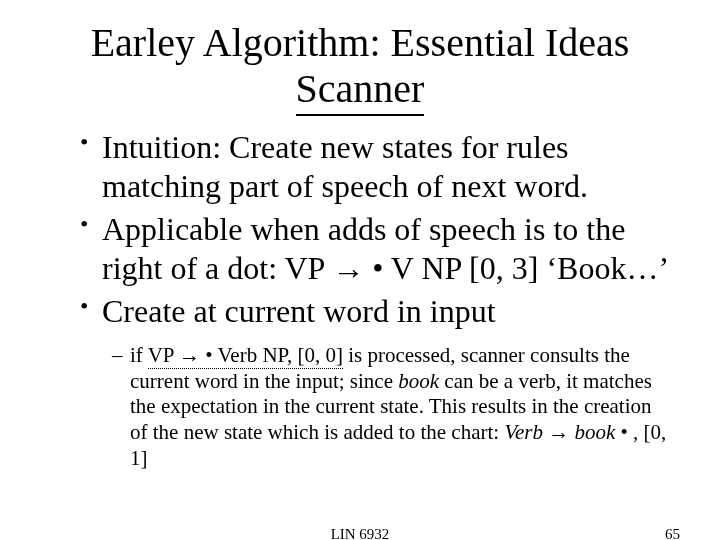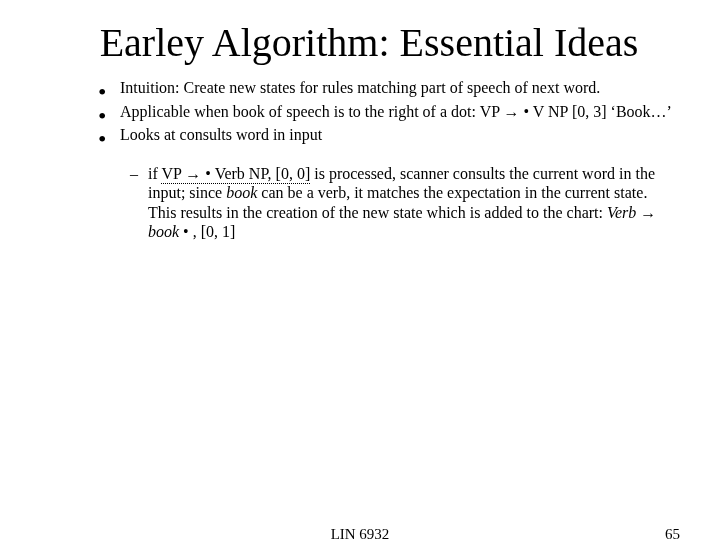--- a/index.html
+++ b/index.html
@@ -9,58 +9,58 @@
     height: 540px;
     background: #fff;
     font-family: "Times New Roman", Times, serif;
     color: #000;
   }
   .slide {
     position: relative;
     width: 720px;
     height: 540px;
     box-sizing: border-box;
-    padding: 20px 40px 30px 58px;
+    padding: 20px 40px 30px 40px;
   }
   .title {
     text-align: center;
     font-size: 40px;
     line-height: 1.15;
     margin: 0 0 12px 0;
     font-weight: normal;
   }
   .title .underline {
     border-bottom: 2px solid #000;
     padding-bottom: 2px;
     display: inline-block;
   }
   ul.main {
     list-style: none;
     margin: 10px 0 0 0;
     padding: 0 0 0 40px;
-    font-size: 16px;
+    font-size: 32px;
     line-height: 1.22;
   }
   ul.main > li {
     position: relative;
     padding-left: 22px;
     margin-bottom: 4px;
   }
   ul.main > li::before {
     content: "•";
     position: absolute;
     left: 0;
     top: 0;
     font-size: 24px;
   }
   ul.sub {
     list-style: none;
-    margin: 19px 0 0 0;
+    margin: 12px 0 0 0;
     padding: 0 10px 0 72px;
-    font-size: 16px;
+    font-size: 21px;
     line-height: 1.22;
   }
   ul.sub > li {
     position: relative;
     padding-left: 18px;
   }
   ul.sub > li::before {
     content: "–";
     position: absolute;
     left: 0;
@@ -88,31 +88,32 @@
     right: 40px;
   }
 </style>
 </head>
 <body>
 
 <div class="slide">
 
   <h1 class="title">
     <span>Earley Algorithm: Essential Ideas</span><br>
+    <span class="underline">Scanner</span>
   </h1>
 
   <ul class="main">
     <li>
       <span>Intuition: Create new states for rules matching part of speech of next word.</span>
     </li>
     <li>
-      <span>Applicable when book of speech is to the right of a dot: VP </span><span>→</span><span> • V NP [0, 3] ‘Book…’</span>
+      <span>Applicable when adds of speech is to the right of a dot: VP </span><span>→</span><span> • V NP [0, 3] ‘Book…’</span>
     </li>
     <li>
-      <span>Looks at consults word in input</span>
+      <span>Create at current word in input</span>
     </li>
   </ul>
 
   <ul class="sub">
     <li>
       <span>if </span><span class="dotted-underline"><span>VP </span><span>→</span><span> • Verb NP, [0, 0]</span></span><span> is processed, scanner consults the current word in the input; since </span><i>book</i><span> can be a verb, it matches the expectation in the current state. This results in the creation of the new state which is added to the chart: </span><i><span>Verb </span></i><span>→</span><i><span> book</span></i><span> • , [0, 1]</span>
     </li>
   </ul>
 
   <div class="footer">

